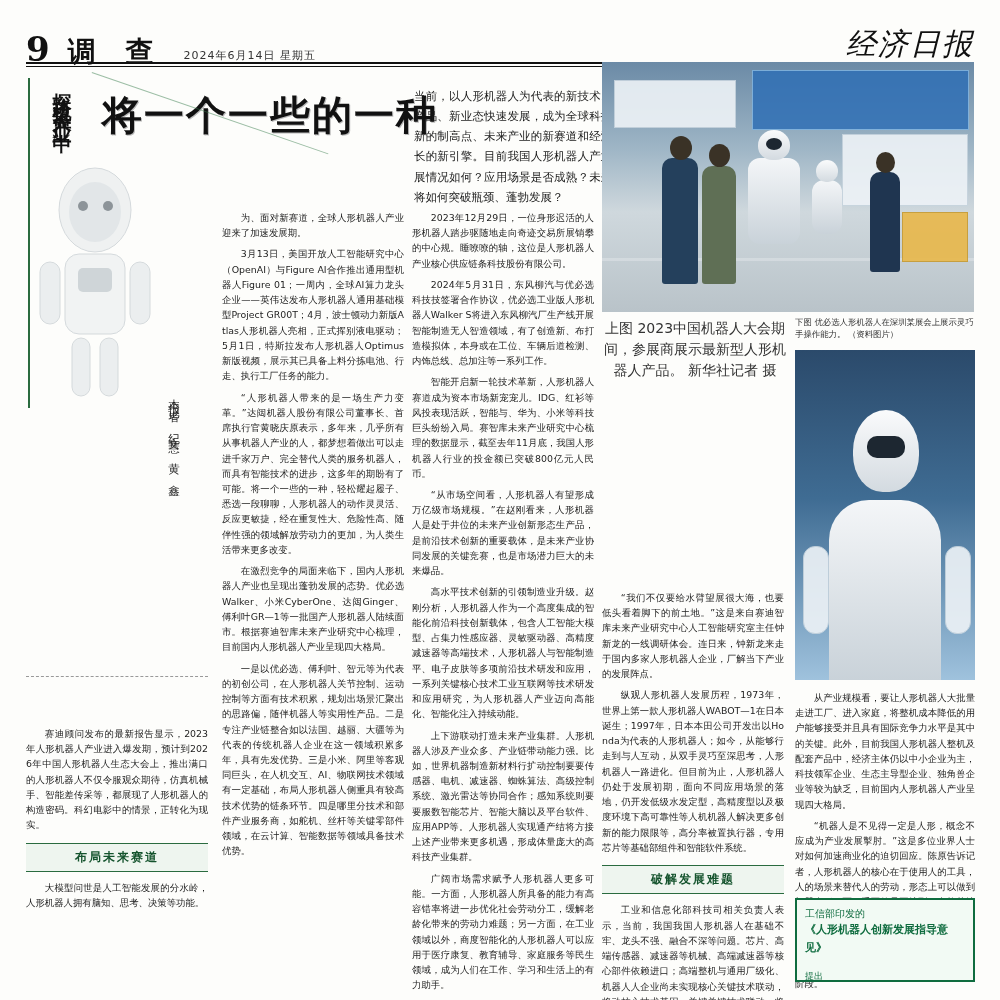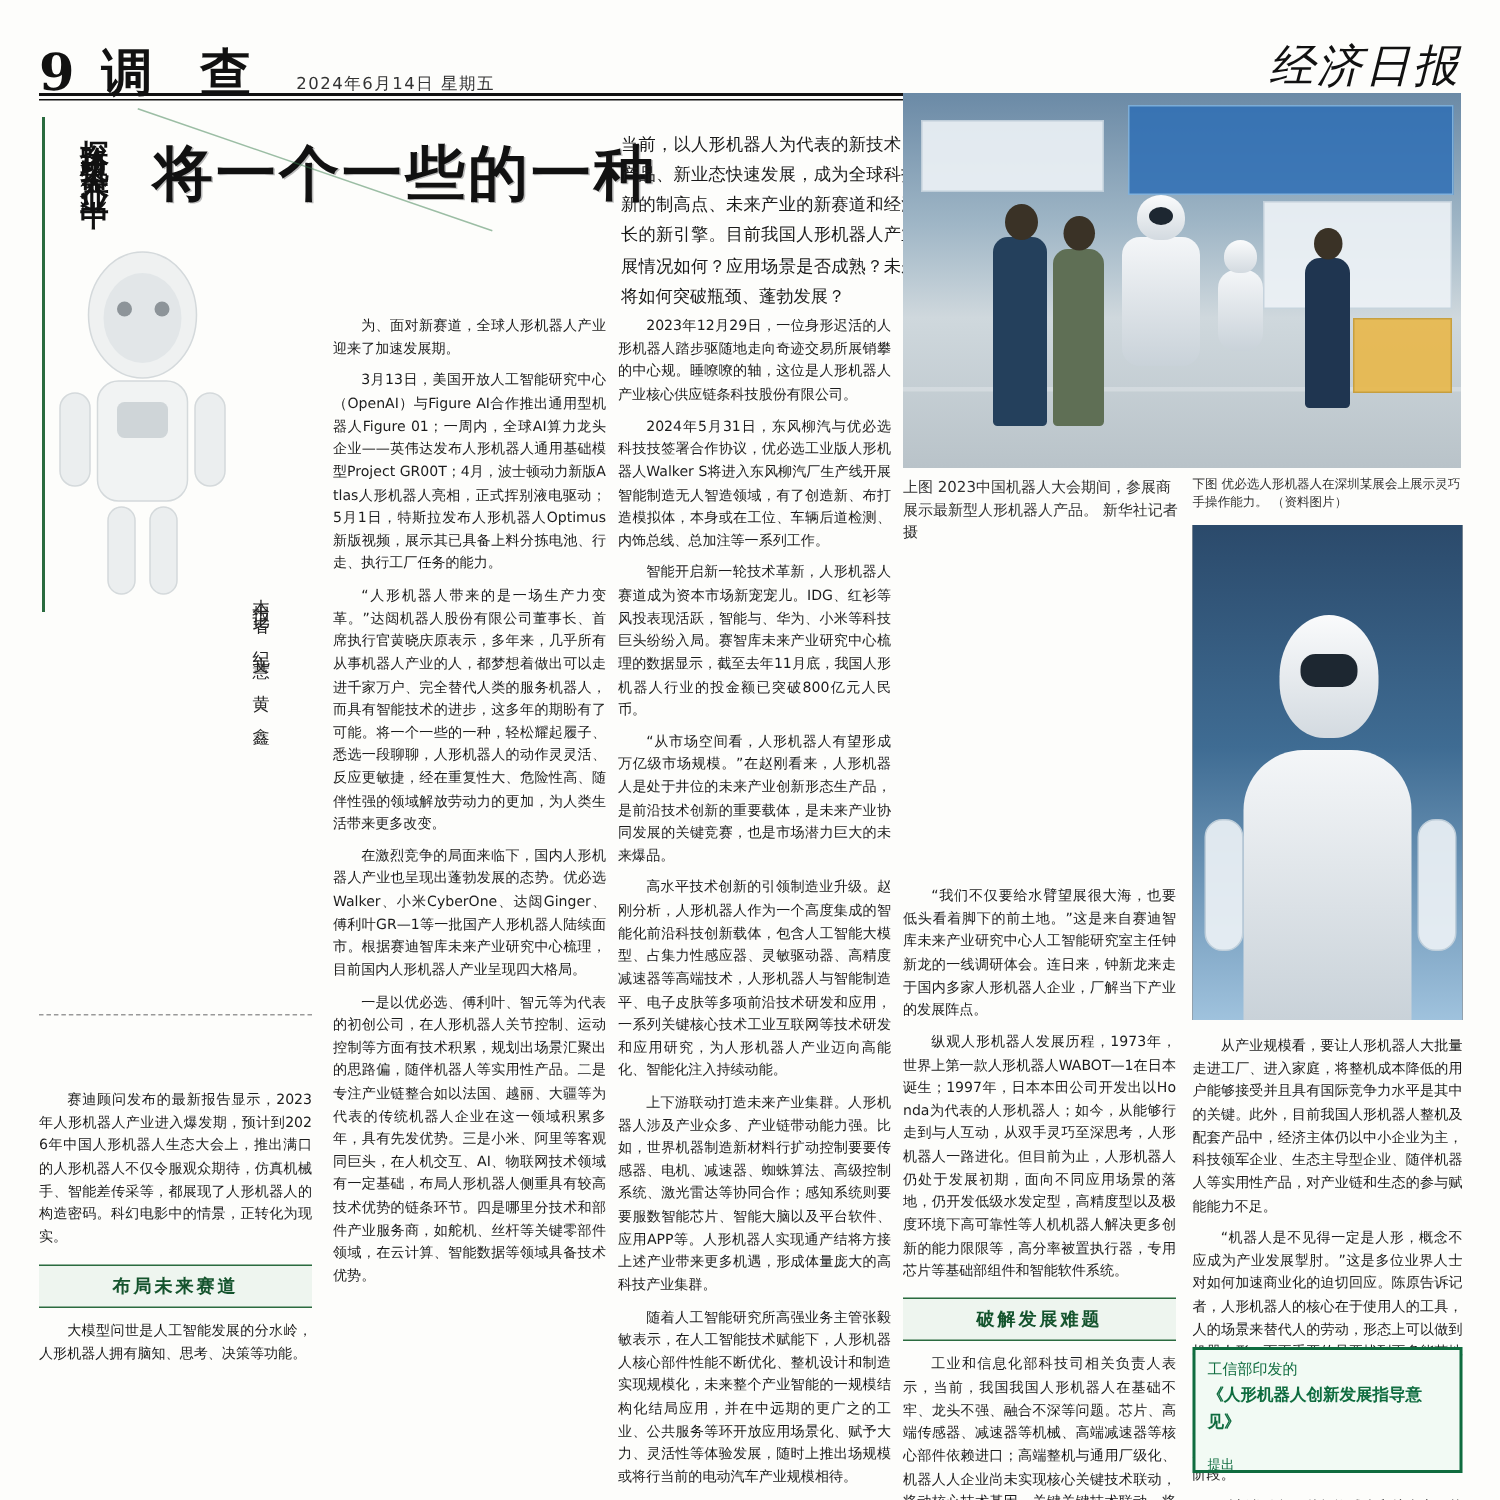--- a/index.html
+++ b/index.html
@@ -16,21 +16,21 @@
   .masthead{
     position:absolute;left:26px;top:18px;width:948px;height:48px;
     display:flex;align-items:flex-end;
   }
   .page-num{
     font-family:"DejaVu Serif","Liberation Serif",serif;
     font-size:34px;font-weight:bold;line-height:1;margin-right:18px;color:#111;
   }
   .section-name{
     font-family:"DejaVu Serif","Liberation Serif",serif;
-    font-size:34px;font-weight:bold;letter-spacing:10px;line-height:1;margin-right:20px;color:#111;
+    font-size:28px;font-weight:bold;letter-spacing:10px;line-height:1;margin-right:20px;color:#111;
   }
   .issue-date{
     font-size:11px;color:#333;letter-spacing:1px;padding-bottom:3px;
   }
   .paper-logo{
     margin-left:auto;
     font-family:"DejaVu Serif","Liberation Serif",serif;
     font-size:30px;font-weight:normal;letter-spacing:2px;color:#111;
     font-style:italic;padding-bottom:1px;
   }
@@ -100,21 +100,21 @@
   .photo{position:absolute;overflow:hidden;background:#203040;}
   #photo-top{left:602px;top:62px;width:372px;height:250px;}
   #photo-bottom{left:795px;top:350px;width:180px;height:330px;}
 
   .caption-block{
     position:absolute;left:795px;top:316px;width:180px;height:30px;
     font-size:8.4px;line-height:1.45;color:#333;
   }
   .caption-block2{
     position:absolute;left:602px;top:318px;width:186px;height:60px;
-    font-size:10px;line-height:1.5;color:#333;
+    font-size:14px;line-height:1.5;color:#333;text-align:center;
   }
 
   
   .scene-bg{position:absolute;inset:0;}
   .sb1{background:linear-gradient(180deg,#6b8aa6 0%,#9fb6c6 35%,#cfd8dd 60%,#b9c3c9 100%);}
   .sb2{background:linear-gradient(180deg,#2b4a6b 0%,#3f6c93 45%,#9fc2dd 100%);}
   .panelblue{position:absolute;background:#2f6fb5;opacity:.85;border:1px solid #7fb3e0;}
   .panelwhite{position:absolute;background:#eef3f7;opacity:.9;border:1px solid #c7d4de;}
   .person{position:absolute;background:#24405c;border-radius:10px 10px 3px 3px;}
   .head{position:absolute;background:#3a3226;border-radius:50%;}
@@ -222,34 +222,35 @@
 
   </div>
 
   <div class="col" id="col3">
     <p>2023年12月29日，一位身形迟活的人形机器人踏步驱随地走向奇迹交易所展销攀的中心规。睡嘹嘹的轴，这位是人形机器人产业核心供应链条科技股份有限公司。</p>
     <p>2024年5月31日，东风柳汽与优必选科技技签署合作协议，优必选工业版人形机器人Walker S将进入东风柳汽厂生产线开展智能制造无人智造领域，有了创造新、布打造模拟体，本身或在工位、车辆后道检测、内饰总线、总加注等一系列工作。</p>
     <p>智能开启新一轮技术革新，人形机器人赛道成为资本市场新宠宠儿。IDG、红衫等风投表现活跃，智能与、华为、小米等科技巨头纷纷入局。赛智库未来产业研究中心梳理的数据显示，截至去年11月底，我国人形机器人行业的投金额已突破800亿元人民币。</p>
     <p>“从市场空间看，人形机器人有望形成万亿级市场规模。”在赵刚看来，人形机器人是处于井位的未来产业创新形态生产品，是前沿技术创新的重要载体，是未来产业协同发展的关键竞赛，也是市场潜力巨大的未来爆品。</p>
     <p>高水平技术创新的引领制造业升级。赵刚分析，人形机器人作为一个高度集成的智能化前沿科技创新载体，包含人工智能大模型、占集力性感应器、灵敏驱动器、高精度减速器等高端技术，人形机器人与智能制造平、电子皮肤等多项前沿技术研发和应用，一系列关键核心技术工业互联网等技术研发和应用研究，为人形机器人产业迈向高能化、智能化注入持续动能。</p>
     <p>上下游联动打造未来产业集群。人形机器人涉及产业众多、产业链带动能力强。比如，世界机器制造新材料行扩动控制要要传感器、电机、减速器、蜘蛛算法、高级控制系统、激光雷达等协同合作；感知系统则要要服数智能芯片、智能大脑以及平台软件、应用APP等。人形机器人实现通产结将方接上述产业带来更多机遇，形成体量庞大的高科技产业集群。</p>
+    <p>广阔市场需求赋予人形机器人更多可能。一方面，人形机器人所具备的能力有高容错率将进一步优化社会劳动分工，缓解老龄化带来的劳动力难题；另一方面，在工业领域以外，商度智能化的人形机器人可以应用于医疗康复、教育辅导、家庭服务等民生领域，成为人们在工作、学习和生活上的有力助手。</p>
     <p>随着人工智能研究所高强业务主管张毅敏表示，在人工智能技术赋能下，人形机器人核心部件性能不断优化、整机设计和制造实现规模化，未来整个产业智能的一规模结构化结局应用，并在中远期的更广之的工业、公共服务等环开放应用场景化、赋予大力、灵活性等体验发展，随时上推出场规模或将行当前的电动汽车产业规模相待。</p>
 
   </div>
 
   <div class="col" id="col4">
     <p>“我们不仅要给水臂望展很大海，也要低头看着脚下的前土地。”这是来自赛迪智库未来产业研究中心人工智能研究室主任钟新龙的一线调研体会。连日来，钟新龙来走于国内多家人形机器人企业，厂解当下产业的发展阵点。</p>
     <p>纵观人形机器人发展历程，1973年，世界上第一款人形机器人WABOT—1在日本诞生；1997年，日本本田公司开发出以Honda为代表的人形机器人；如今，从能够行走到与人互动，从双手灵巧至深思考，人形机器人一路进化。但目前为止，人形机器人仍处于发展初期，面向不同应用场景的落地，仍开发低级水发定型，高精度型以及极度环境下高可靠性等人机机器人解决更多创新的能力限限等，高分率被置执行器，专用芯片等基础部组件和智能软件系统。</p>
     <span class="sub">破解发展难题</span>
     <p>工业和信息化部科技司相关负责人表示，当前，我国我国人形机器人在基础不牢、龙头不强、融合不深等问题。芯片、高端传感器、减速器等机械、高端减速器等核心部件依赖进口；高端整机与通用厂级化、机器人人企业尚未实现核心关键技术联动，将动核心技术基因、关键关键技术联动，将动核心技术不足，有效提升整体产业链条发展。</p>
 
   </div>
 
   <div class="col" id="col5">
-    <p>从产业规模看，要让人形机器人大批量走进工厂、进入家庭，将整机成本降低的用户能够接受并且具有国际竞争力水平是其中的关键。此外，目前我国人形机器人整机及配套产品中，经济主体仍以中小企业为主，科技领军企业、生态主导型企业、随伴机器人等实用性产品，对产业链和生态的参与赋能能力不足。</p>
+    <p>从产业规模看，要让人形机器人大批量走进工厂、进入家庭，将整机成本降低的用户能够接受并且具有国际竞争力水平是其中的关键。此外，目前我国人形机器人整机及配套产品中，经济主体仍以中小企业为主，科技领军企业、生态主导型企业、独角兽企业等较为缺乏，目前国内人形机器人产业呈现四大格局。</p>
     <p>“机器人是不见得一定是人形，概念不应成为产业发展掣肘。”这是多位业界人士对如何加速商业化的迫切回应。陈原告诉记者，人形机器人的核心在于使用人的工具，人的场景来替代人的劳动，形态上可以做到机器人形，而更重要的是要找到更多能落地的应用场景。</p>
     <p>对此，行业正积极展开探索。记者梳理发现，多家人形机器人企业从比较成熟的行业逐渐切入，之后再逐步过渡到人形机器人阶段。</p>
     <p>钟新龙分析，从投资成本和扩大应用范围角度出发，可先通过资讯获得市场认可，给予整个产业更多的应用场景，最终形成良性健康的发展脉络。</p>
 
   </div>
 
   <div class="policy-box">
     <div class="policy-title">工信部印发的</div>
     <div class="policy-sub">《人形机器人创新发展指导意见》</div>
     <div class="policy-note">提出</div>

